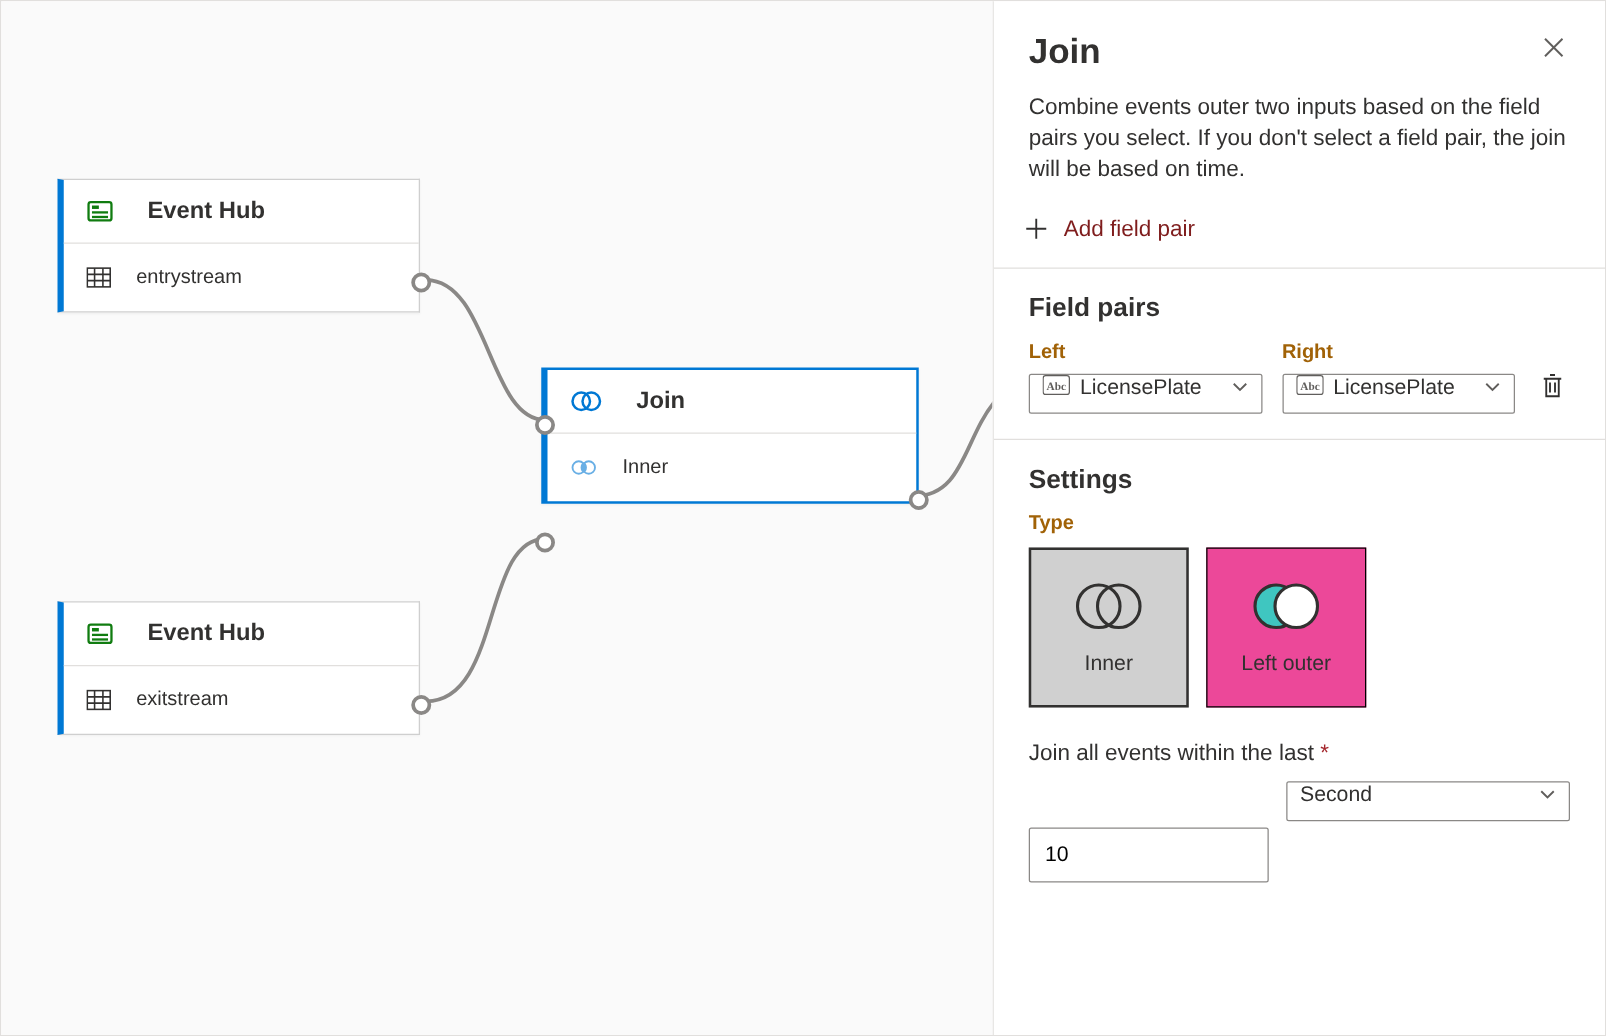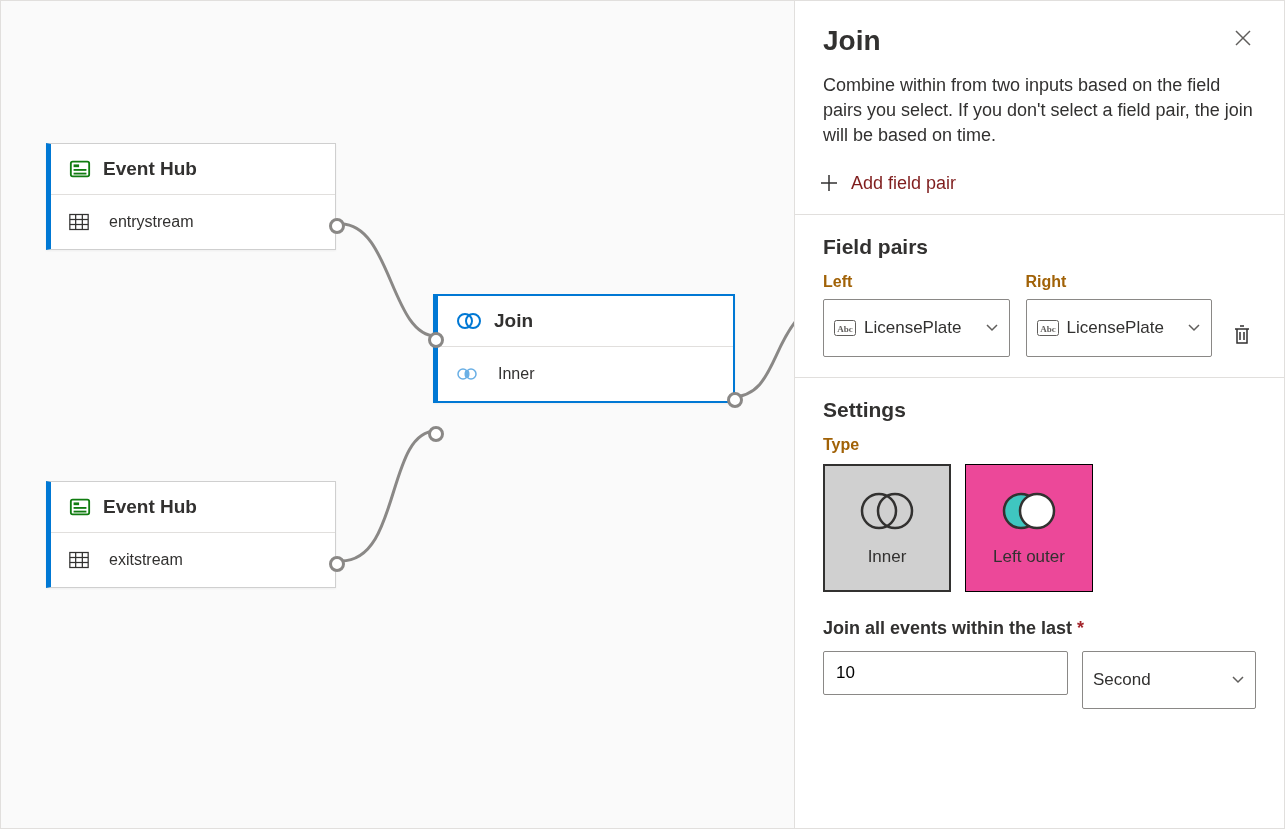--- a/index.html
+++ b/index.html
@@ -37,21 +37,21 @@
     width: 290px;
     box-shadow: 0 1px 2px rgba(0,0,0,0.05);
   }
   .node.selected {
     border: 2px solid #0078d4;
     border-left: 5px solid #0078d4;
   }
   .node-header {
     display: flex;
     align-items: center;
-    gap: 12px;
+    gap: 27px;
     padding: 14px 18px;
     font-weight: 600;
     font-size: 19px;
   }
   .node-divider {
     height: 1px;
     background: #e1dfdd;
   }
   .node-body {
     padding: 12px 18px;
@@ -124,25 +124,25 @@
   }
   .pair-col { flex: 1 1 0; min-width: 0; }
   .field-label {
     font-size: 16px;
     font-weight: 600;
     margin-bottom: 8px;
     color: #a16207;
   }
   .dropdown {
     display: flex;
-    align-items: center;
+    align-items: flex-start;
     gap: 8px;
     border: 1px solid #8a8886;
     border-radius: 2px;
-    height: 58px;
+    height: 32px;
     padding: 0 10px;
     cursor: pointer;
     background: #fff;
     font-size: 17px;
   }
   .dropdown .txt { flex: 1; white-space: nowrap; overflow: hidden; text-overflow: ellipsis; }
   .chev { color: #605e5c; }
   .delete-btn {
     background: none;
     border: none;
@@ -167,34 +167,34 @@
     cursor: pointer;
     font-size: 17px;
     background: #ec4899;
   }
   .type-card.selected {
     background: #d0d0d0;
     border: 2px solid #323130;
   }
   .time-heading {
     font-size: 18px;
-    font-weight: 700;
+    font-weight: 400;
     margin: 26px 0 12px 0;
   }
   .time-heading .req { color: #a4262c; }
   .time-row { display: flex; gap: 14px; }
   .text-input {
     height: 44px;
     border: 1px solid #8a8886;
     border-radius: 2px;
     padding: 0 12px;
     font-size: 17px;
     font-family: inherit;
   }
-  .text-input.num { width: 245px; }
+  .text-input.num { width: 192px; margin-top: 37px; }
   .dropdown.unit { flex: 1; }
 
   
   .port {
     position: absolute;
     width: 16px;
     height: 16px;
     border: 3px solid #8a8886;
     background: #fff;
     border-radius: 50%;
@@ -305,21 +305,21 @@
       <h1 class="panel-title">Join</h1>
       <button class="close-btn">
         <span class="icon">
           <svg width="18" height="18" viewBox="0 0 18 18">
               <line x1="2" y1="2" x2="16" y2="16" stroke="#605e5c" stroke-width="1.5"></line>
               <line x1="16" y1="2" x2="2" y2="16" stroke="#605e5c" stroke-width="1.5"></line>
             </svg>
         </span>
       </button>
     </div>
-    <p class="panel-desc">Combine within from two inputs based on the field pairs you select. If you don't select a field pair, the join will be based on time.</p>
+    <p class="panel-desc">Combine events outer two inputs based on the field pairs you select. If you don't select a field pair, the join will be based on time.</p>
 
     <div class="add-row">
       <span class="icon">
         <svg width="20" height="20" viewBox="0 0 20 20">
             <line x1="10" y1="2" x2="10" y2="18" stroke="#323130" stroke-width="1.5"></line>
             <line x1="2" y1="10" x2="18" y2="10" stroke="#323130" stroke-width="1.5"></line>
           </svg>
       </span>
       <span>Add field pair</span>
     </div>

